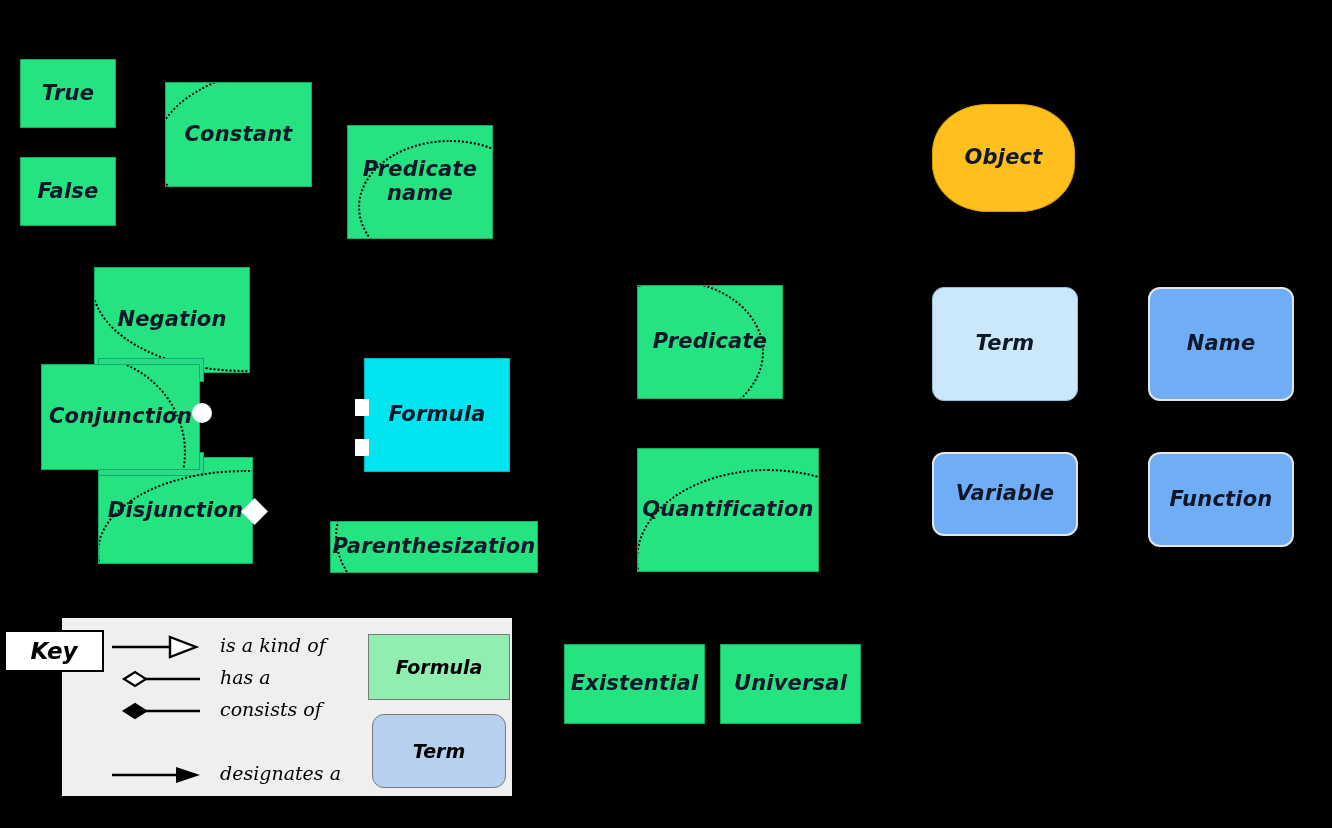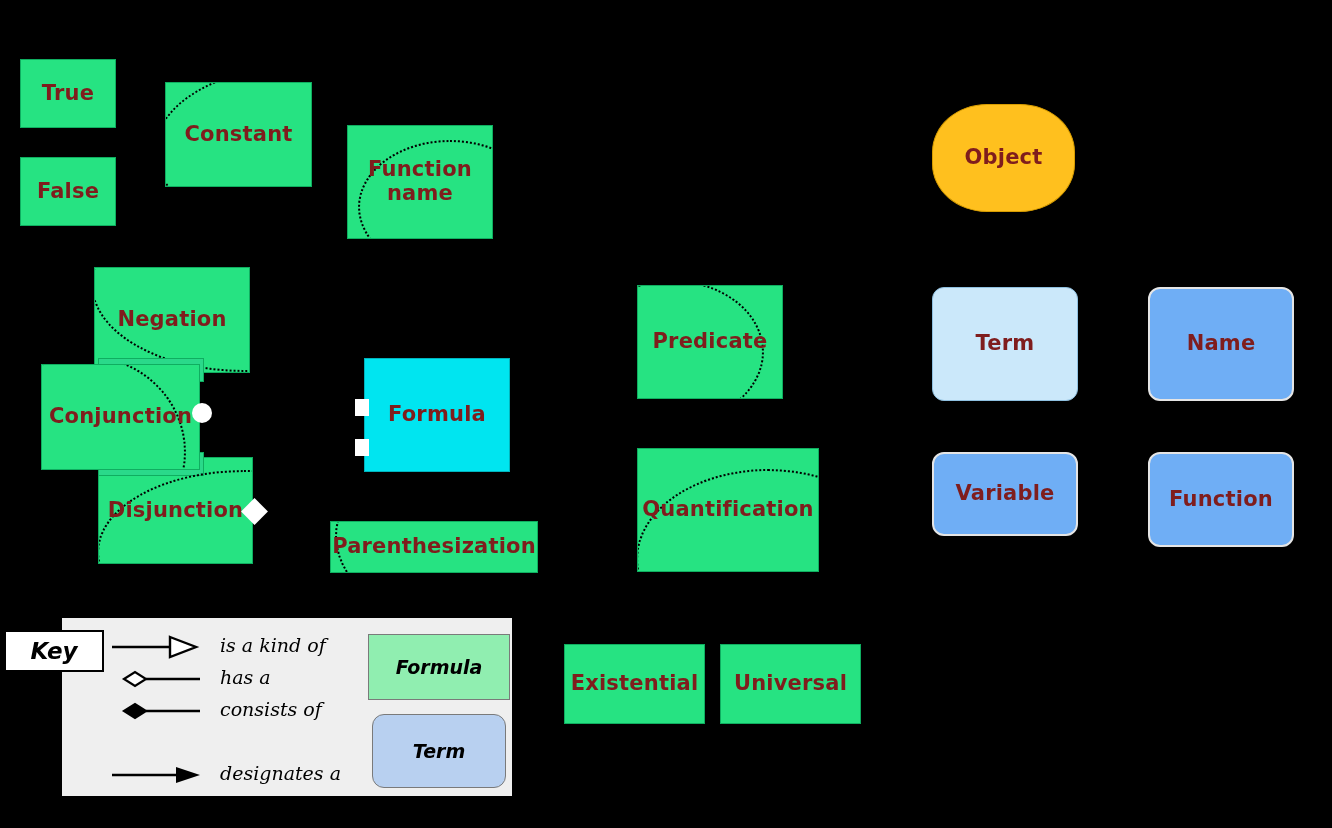--- a/index.html
+++ b/index.html
@@ -2,23 +2,23 @@
 <html><head>
 <meta charset="utf-8">
 <style>
   html,body{margin:0;padding:0;background:#000;}
   #stage{
     position:relative;width:1332px;height:828px;background:#000000;
     font-family:"DejaVu Sans","Liberation Sans",sans-serif;overflow:hidden;
   }
   .node{
     position:absolute;display:flex;align-items:center;justify-content:center;
-    text-align:center;color:#7f1d1d;line-height:1.12;
+    text-align:center;color:#0f172a;line-height:1.12;
     font-family:"DejaVu Sans","Liberation Sans",sans-serif;
-    font-weight:700;letter-spacing:.2px;
+    font-style:italic;font-weight:700;letter-spacing:.2px;
     box-sizing:border-box;overflow:hidden;
   }
   .lbl{position:relative;z-index:4;padding:0 4px;}
 
   
   .green{background:#26E382;border:1px solid #0fae60;}
   .cyan{background:#00E5F0;border:1px solid #00b4bd;}
   .orange{background:#FFC01E;border:1px solid #d79c00;
           border-radius:55px/48px;}
   .yellowEllipse{background:#F7F465;border:1px solid #cfcb3c;border-radius:50%;}
@@ -69,21 +69,21 @@
     <span class="lbl">False</span>
   </div>
 
   <div class="node green" style="left:165px;top:82px;width:147px;height:105px;font-size:21px;">
     <div class="darc" style="left:-12px;top:-18px;width:290px;height:168px;"></div>
     <span class="lbl">Constant</span>
   </div>
 
   <div class="node green" style="left:347px;top:125px;width:146px;height:114px;font-size:21px;">
     <div class="darc" style="left:10px;top:14px;width:180px;height:130px;"></div>
-    <span class="lbl">Function name</span>
+    <span class="lbl">Predicate name</span>
   </div>
 
   <div class="node green" style="left:94px;top:267px;width:156px;height:106px;font-size:21px;">
     <div class="darc" style="left:-4px;top:-72px;width:300px;height:172px;"></div>
     <span class="lbl">Negation</span>
   </div>
 
   <div style="position:absolute;left:98px;top:358px;width:104px;height:22px;
               background:#2ad98a;border:1px solid #0fae60;z-index:2;"></div>
   <div style="position:absolute;left:98px;top:452px;width:104px;height:22px;

